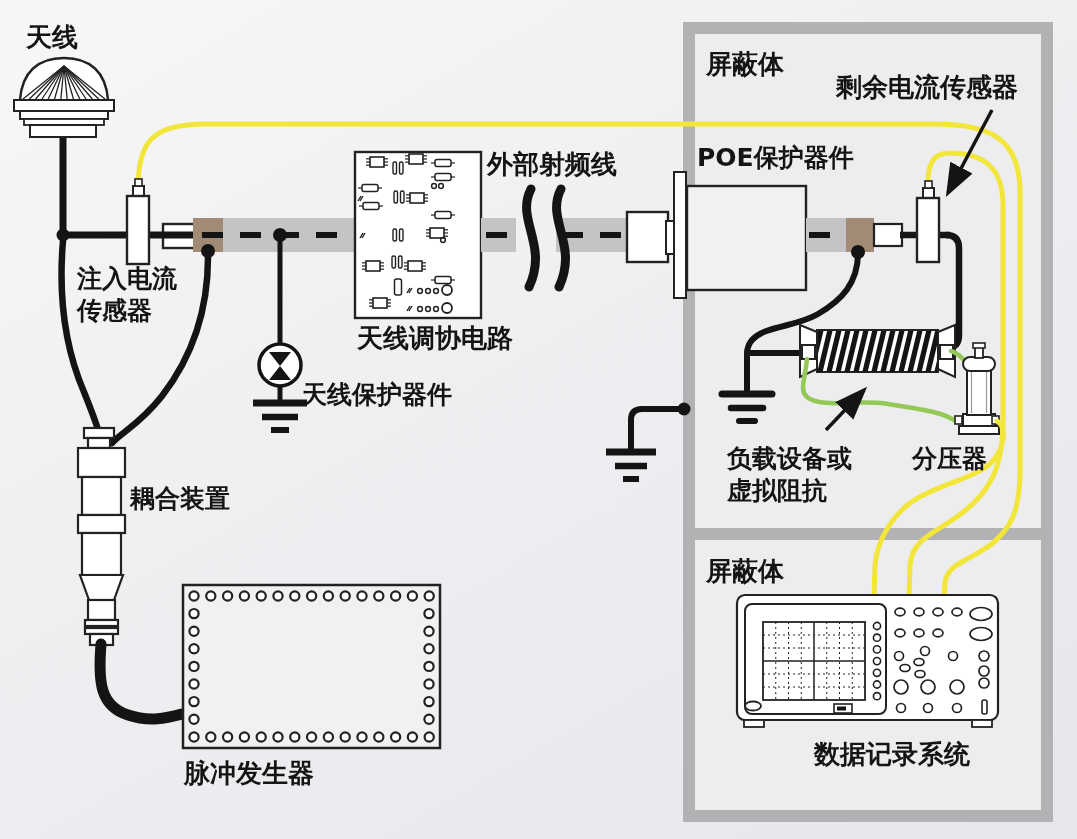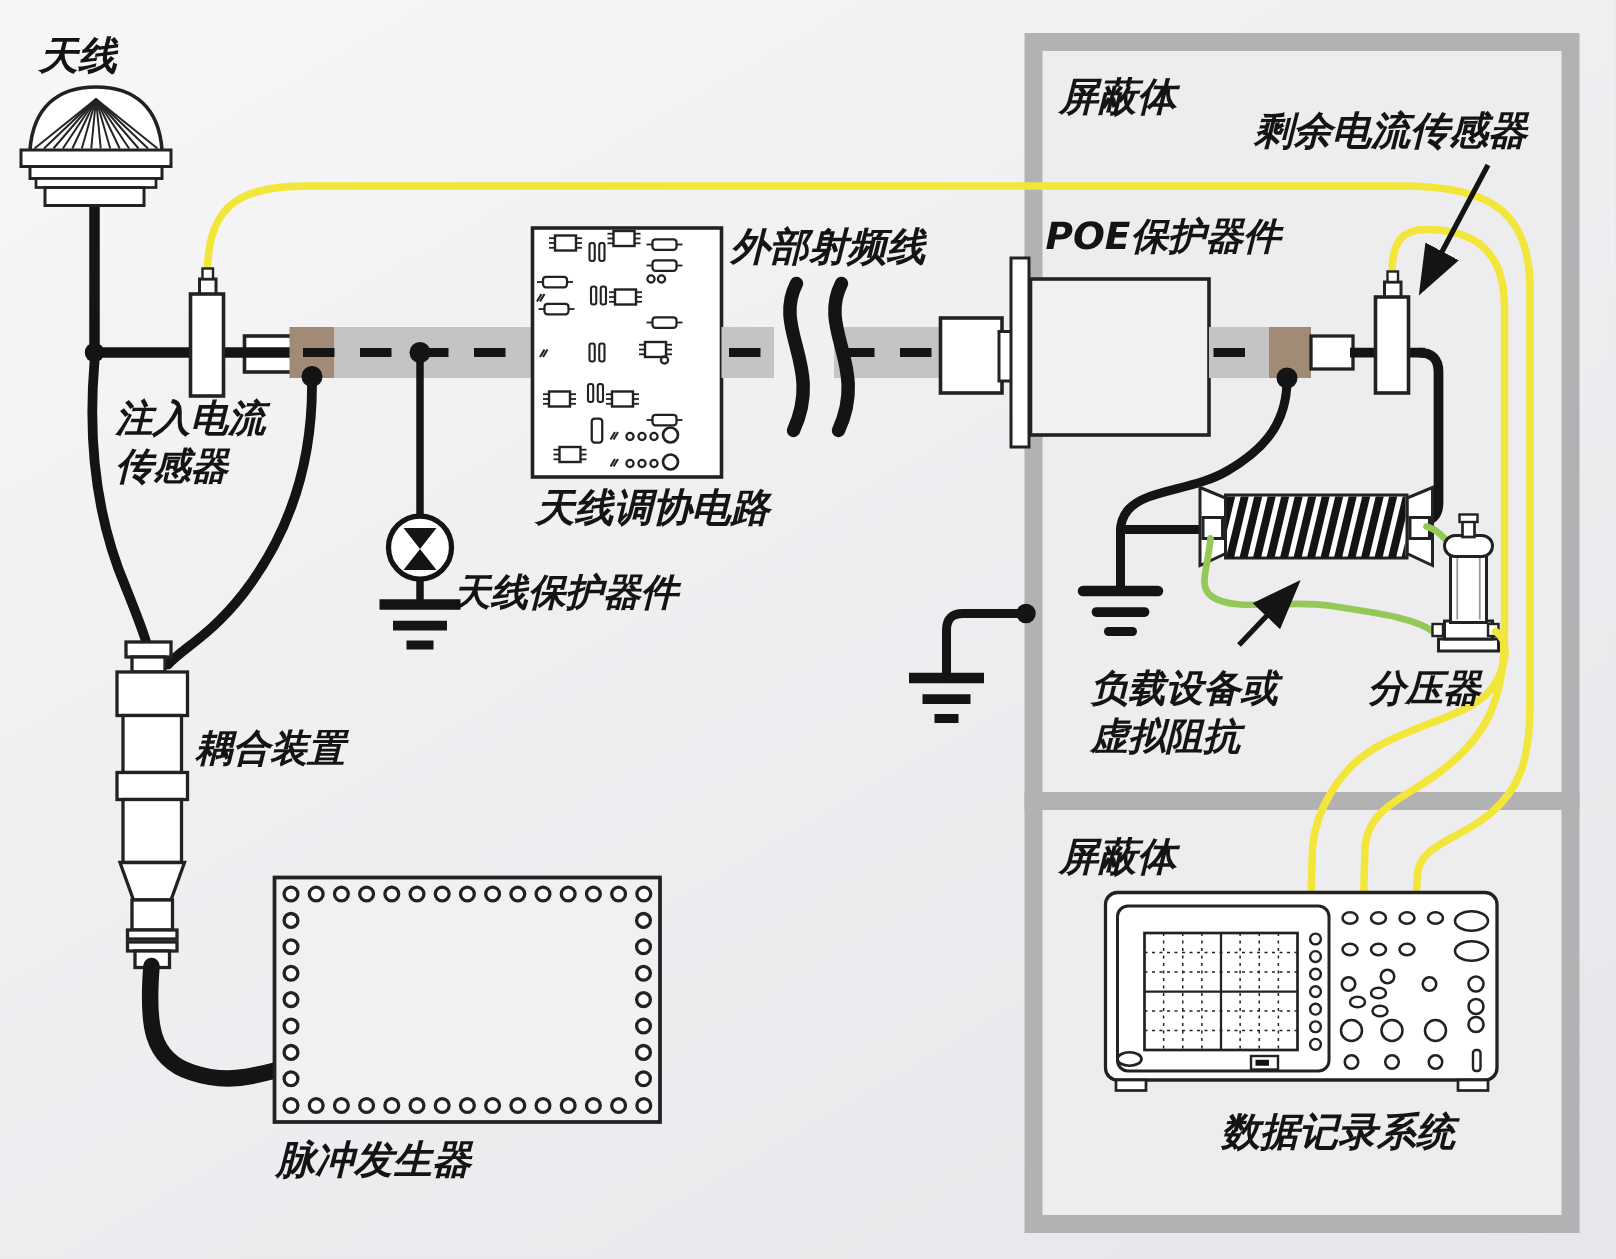--- a/index.html
+++ b/index.html
@@ -1,18 +1,18 @@
 <!DOCTYPE html>
 <html><head>
 <meta charset="utf-8">
 <style>
   html,body{margin:0;padding:0;}
   body{background:#e9e9ec;font-family:"DejaVu Sans","Liberation Sans",sans-serif;}
   .canvas{position:relative;width:1077px;height:839px;overflow:hidden;
-    background:linear-gradient(150deg,#f7f7f9 0%,#efeff2 45%,#e7e7eb 100%);font-style:italic;}
+    background:linear-gradient(150deg,#f7f7f9 0%,#efeff2 45%,#e7e7eb 100%);}
   svg{position:absolute;left:0;top:0;}
   text{font-family:"DejaVu Sans","Liberation Sans",sans-serif;font-weight:700;fill:#141414;}
   .lbl{font-size:25px;}
   .lbl-lg{font-size:26px;}
 </style>
 </head>
 <body>
 
 <div class="canvas">
 <svg width="1077" height="839" viewBox="0 0 1077 839">

